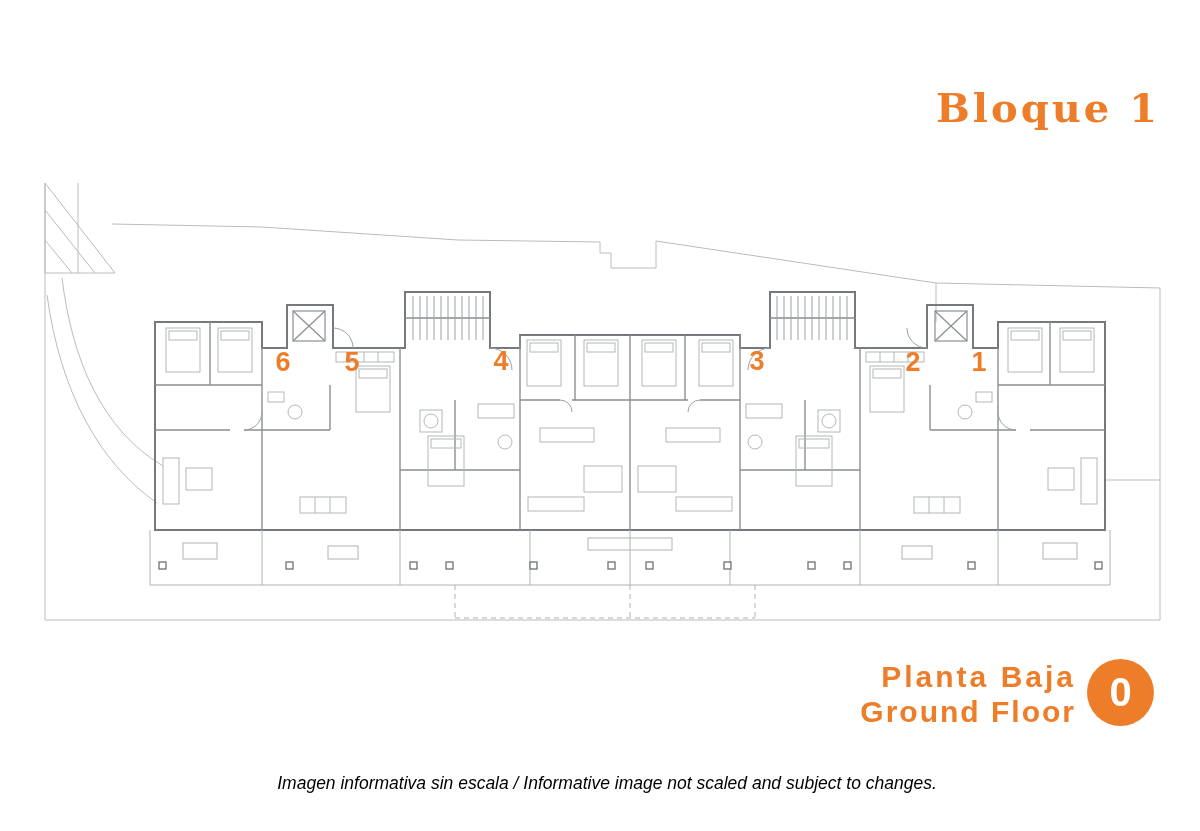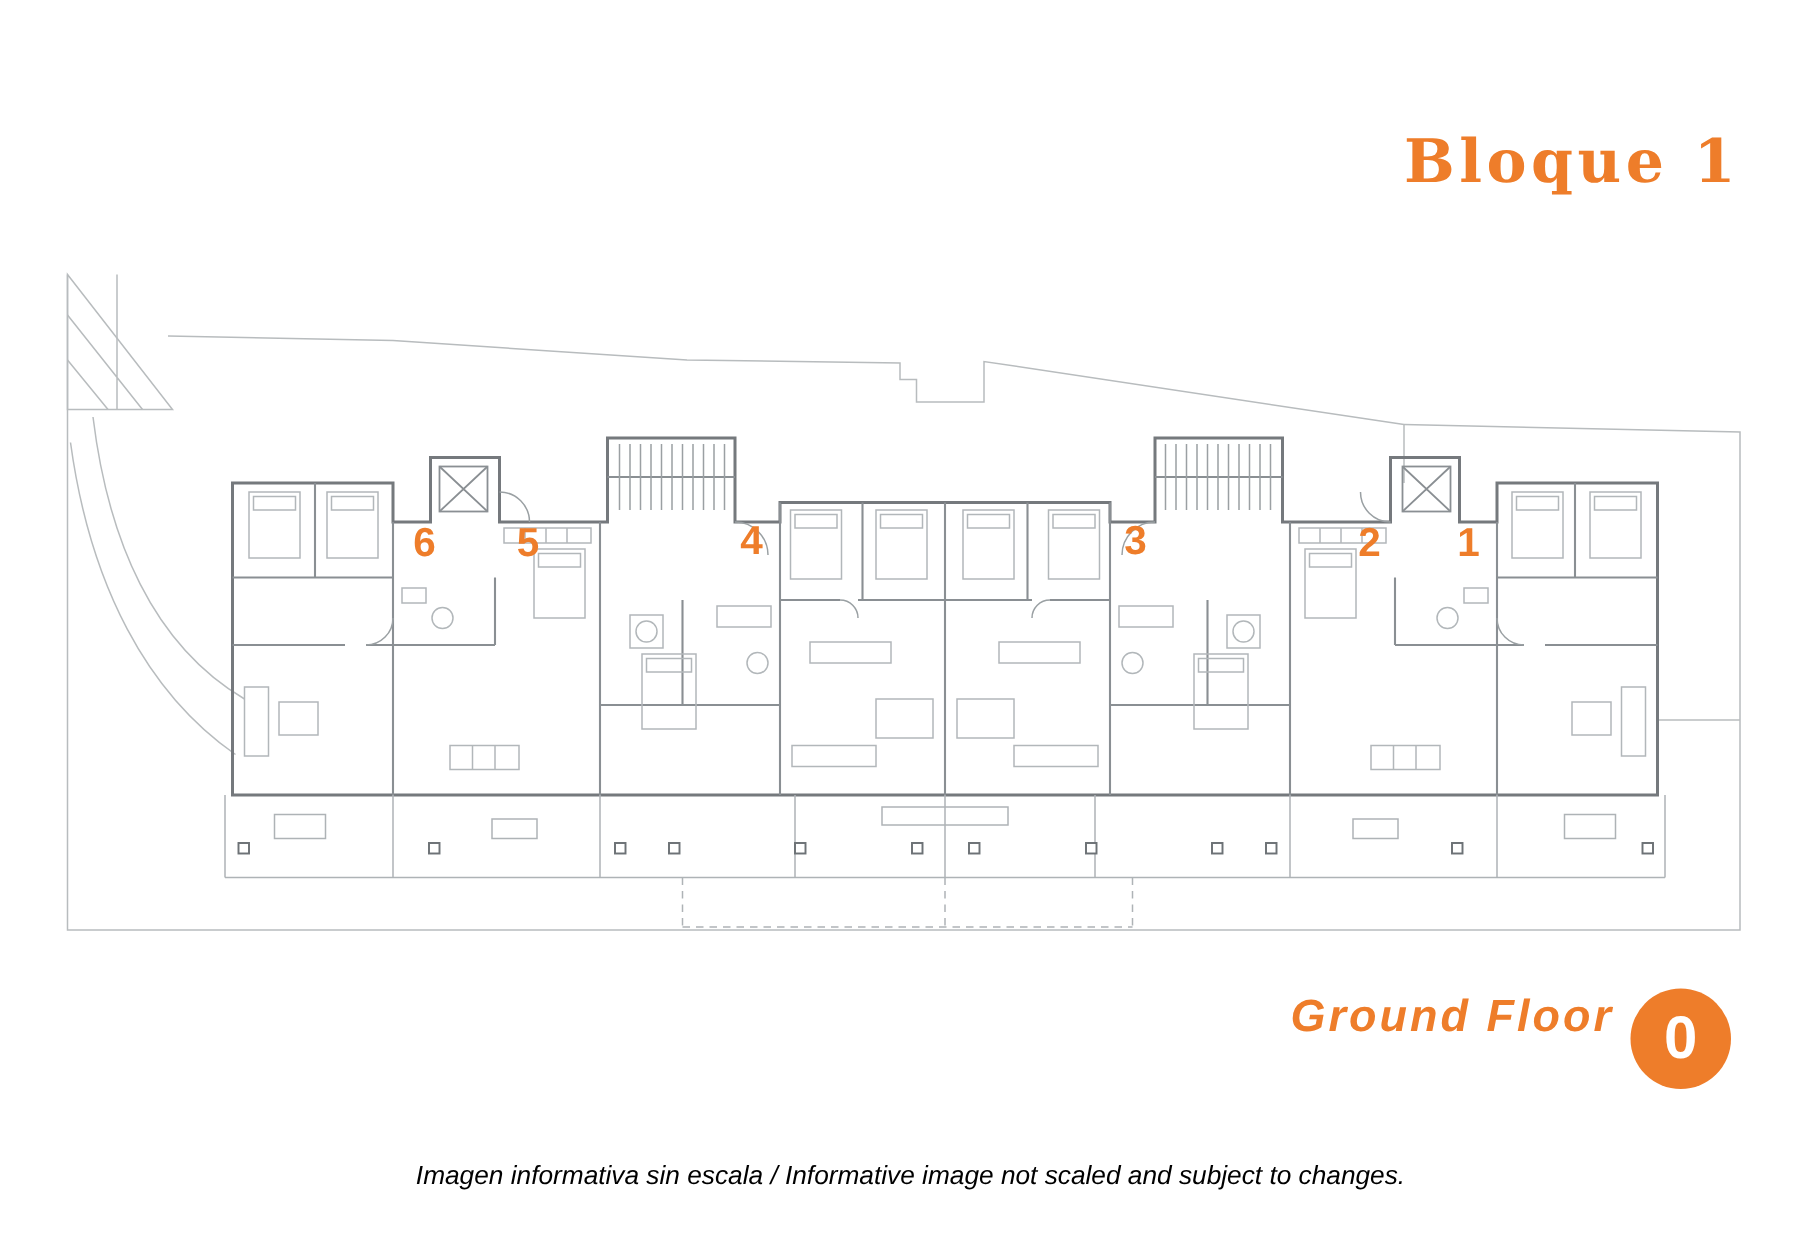--- a/index.html
+++ b/index.html
@@ -21,21 +21,21 @@
     color:var(--accent);font-weight:bold;font-size:27px;
     font-family:"Liberation Sans",sans-serif;
   }
   .floor-block{
     position:absolute;top:660px;right:148px;text-align:right;color:var(--accent);
   }
   .floor-es{
     font-size:30px;font-weight:bold;letter-spacing:3px;line-height:34px;white-space:nowrap;
   }
   .floor-en{
-    font-size:30px;font-weight:bold;font-style:italic;letter-spacing:2px;line-height:36px;white-space:nowrap;margin-left:20px;
+    font-size:30px;font-weight:bold;letter-spacing:2px;line-height:36px;white-space:nowrap;margin-left:20px;
   }
   .floor-badge{
     position:absolute;left:1087px;top:659px;width:67px;height:67px;border-radius:50%;
     background:var(--accent);color:#ffffff;display:flex;align-items:center;justify-content:center;
     font-size:40px;font-weight:bold;
   }
   .disclaimer{
     position:absolute;left:0;right:10px;top:771px;text-align:center;
     color:#000000;font-style:italic;font-size:17.5px;line-height:24px;
   }
@@ -185,20 +185,21 @@
   <div>
       <span class="unit-label" style="left: 283px; top: 362px;">6</span>
       <span class="unit-label" style="left: 352px; top: 362px;">5</span>
       <span class="unit-label" style="left: 501px; top: 361px;">4</span>
       <span class="unit-label" style="left: 757px; top: 361px;">3</span>
       <span class="unit-label" style="left: 913px; top: 362px;">2</span>
       <span class="unit-label" style="left: 979px; top: 362px;">1</span>
     </div>
 
   <div class="floor-block">
+    <div class="floor-es">Planta Baja</div>
     <div class="floor-en">Ground Floor</div>
   </div>
 
   <div class="floor-badge">0</div>
 
   <div class="disclaimer">
     <div>Imagen informativa sin escala /  Informative image not scaled and subject to changes.</div>
   </div>
 
 </div>

